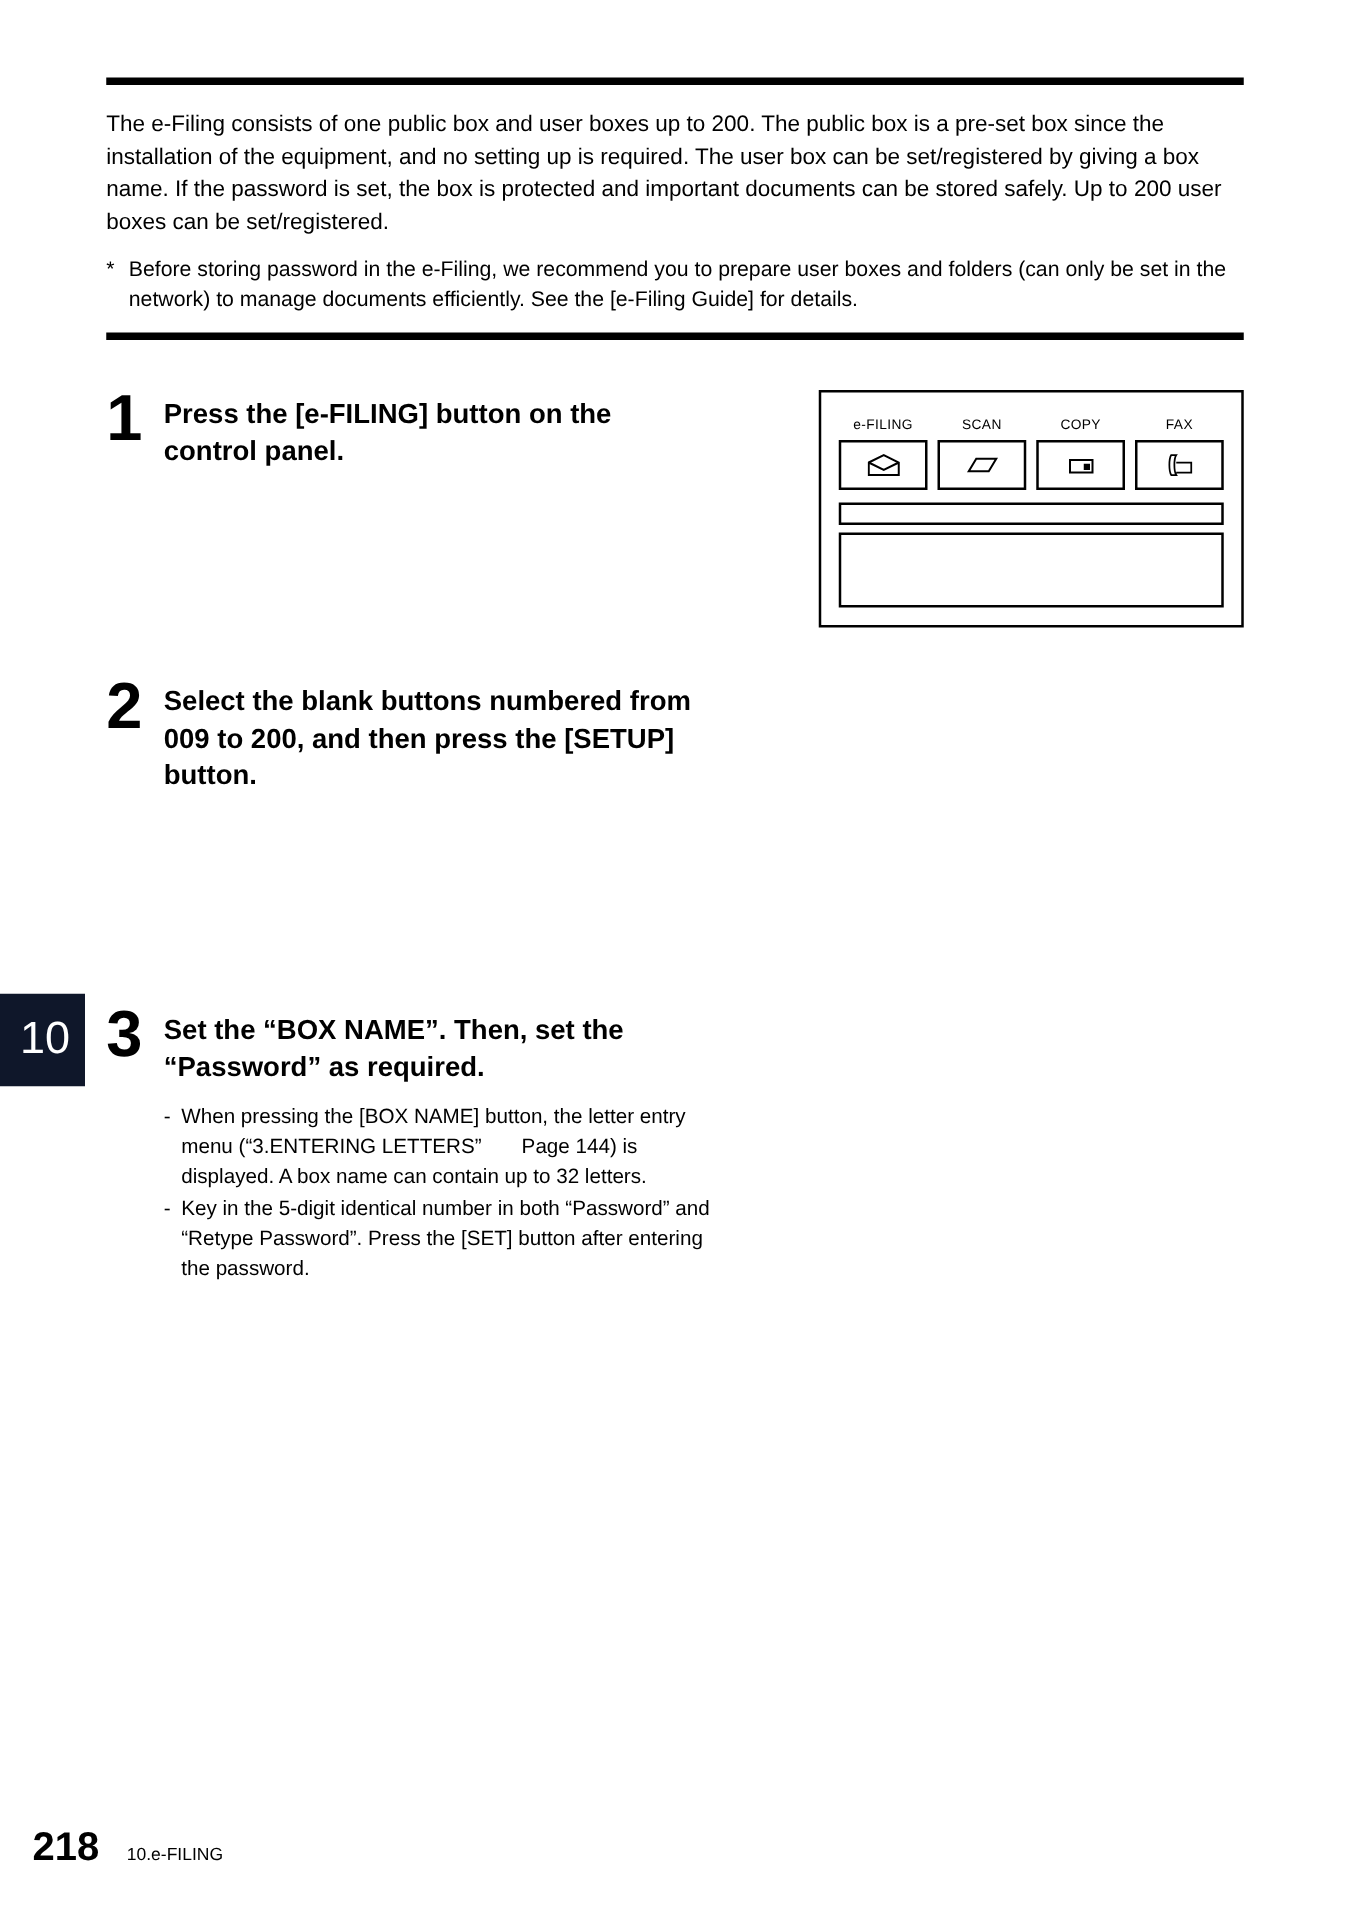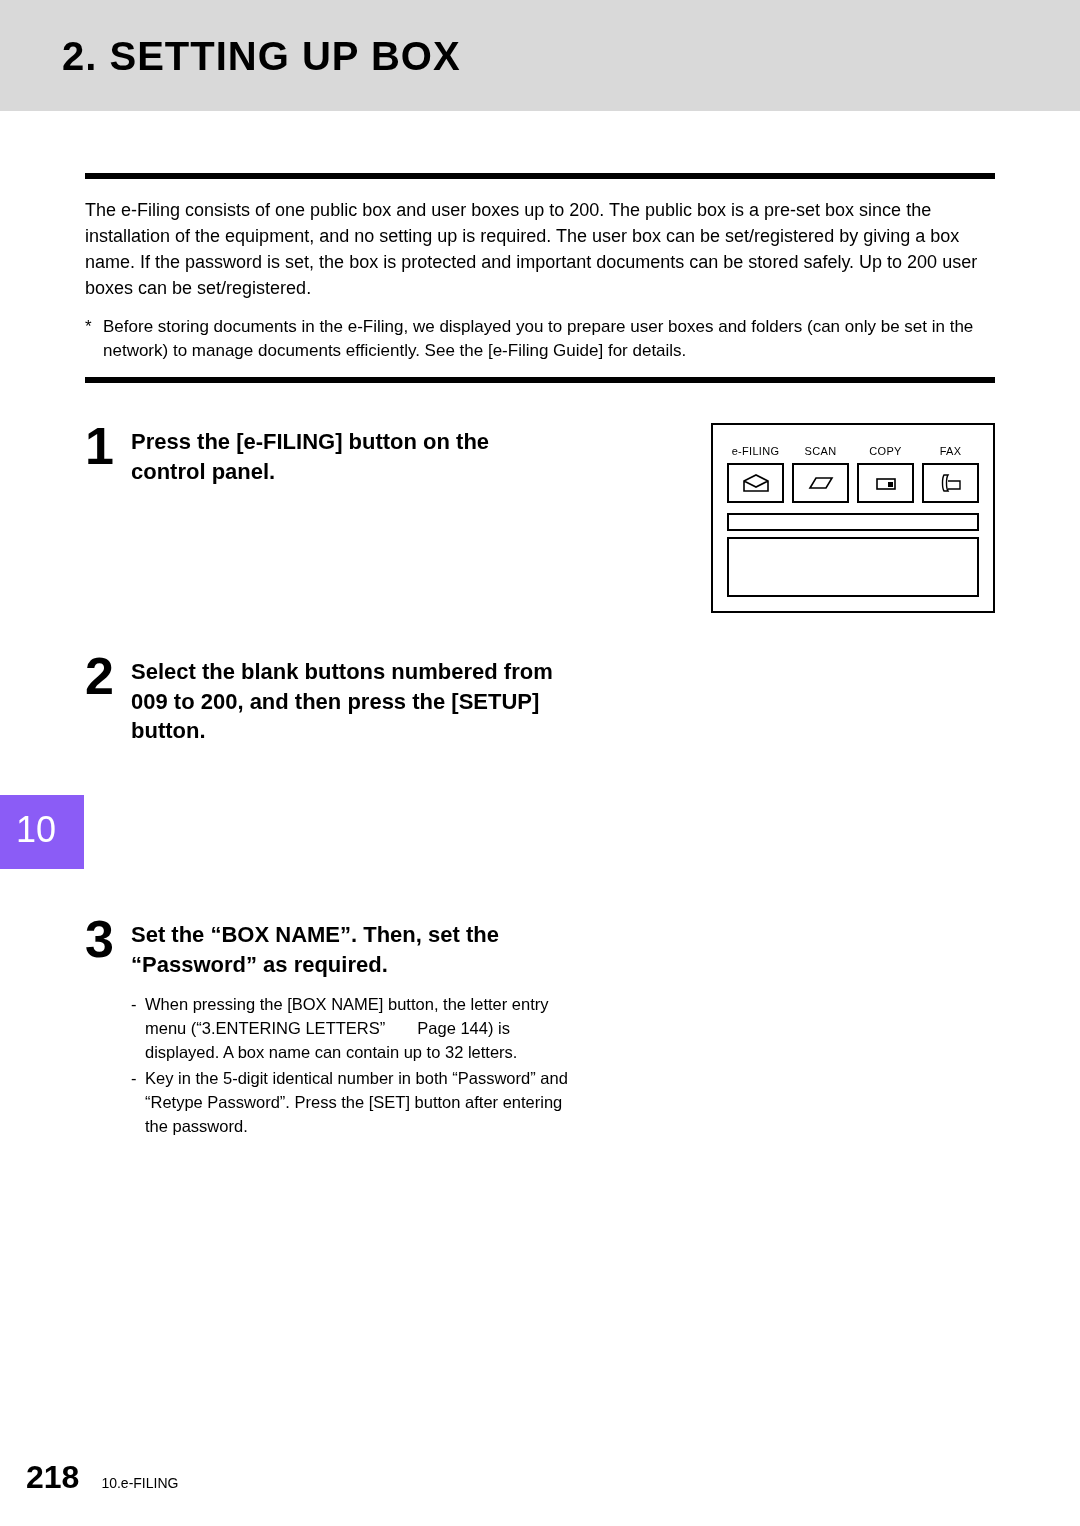--- a/index.html
+++ b/index.html
@@ -16,48 +16,45 @@
   .steps { margin-top: 40px; }
   .step { display: flex; gap: 10px; margin-bottom: 26px; }
   .step-num { font-size: 52px; font-weight: bold; line-height: 0.9; width: 36px; flex: none; }
   .step-body { flex: 1; padding-top: 4px; }
   .step-title { font-size: 22px; font-weight: bold; line-height: 1.35; max-width: 430px; }
   .step-sub { margin-top: 14px; }
   .dash-item { display: flex; font-size: 16.5px; line-height: 1.45; margin-bottom: 2px; max-width: 450px; }
   .dash-item .d { width: 14px; flex: none; }
   .step1-row { display: flex; align-items: flex-start; }
   .step1-col { flex: 1; }
-  .panel-fig { width: 284px; flex: none; margin-left: 20px; }
+  .panel-fig { width: 340px; flex: none; margin-left: 20px; }
   .panel-outer { border: 2px solid #000; padding: 20px 14px 14px 14px; }
   .panel-btnrow { display: flex; gap: 8px; justify-content: space-between; }
   .panel-col { text-align: center; flex: 1; }
   .panel-lbl { font-size: 11px; margin-bottom: 6px; letter-spacing: 0.3px; }
   .panel-btn { border: 2px solid #000; height: 40px; display: flex; align-items: center; justify-content: center; font-size: 18px; }
   .panel-display { border: 2px solid #000; height: 18px; margin-top: 10px; }
   .panel-display2 { border: 2px solid #000; height: 60px; margin-top: 6px; }
-  .chapter-tab { position: absolute; left: 0; top: 795px; background: #8b5cf6; color: #fff; font-size: 36px; font-weight: normal; padding: 14px 28px 18px 16px; }
+  .chapter-tab { position: absolute; left: 0; top: 795px; background: #0f172a; color: #fff; font-size: 36px; font-weight: normal; padding: 14px 12px 18px 16px; }
   .footer { position: absolute; bottom: 30px; left: 26px; display: flex; align-items: baseline; gap: 22px; }
   .page-num { font-size: 32px; font-weight: bold; }
   .foot-sec { font-size: 14px; text-align: right; }
   svg { display: block; }
 </style>
 </head>
 <body>
 
 <div class="page">
-  <div class="header-band">
-    <h1>2. SETTING UP BOX</h1>
-  </div>
 
   <div class="content">
     <div class="rule-thick"></div>
     <p class="intro">The e-Filing consists of one public box and user boxes up to 200. The public box is a pre-set box since the installation of the equipment, and no setting up is required. The user box can be set/registered by giving a box name. If the password is set, the box is protected and important documents can be stored safely. Up to 200 user boxes can be set/registered.</p>
     <div class="note-row">
       <div class="note-star">*</div>
-      <div>Before storing documents in the e-Filing, we displayed you to prepare user boxes and folders (can only be set in the network) to manage documents efficiently. See the [e-Filing Guide] for details.</div>
+      <div>Before storing password in the e-Filing, we recommend you to prepare user boxes and folders (can only be set in the network) to manage documents efficiently. See the [e-Filing Guide] for details.</div>
     </div>
     <div class="rule-thick2"></div>
 
     <div class="steps">
 
       <div class="step1-row">
         <div class="step1-col">
           <div class="step">
             <div class="step-num">1</div>
             <div class="step-body">

